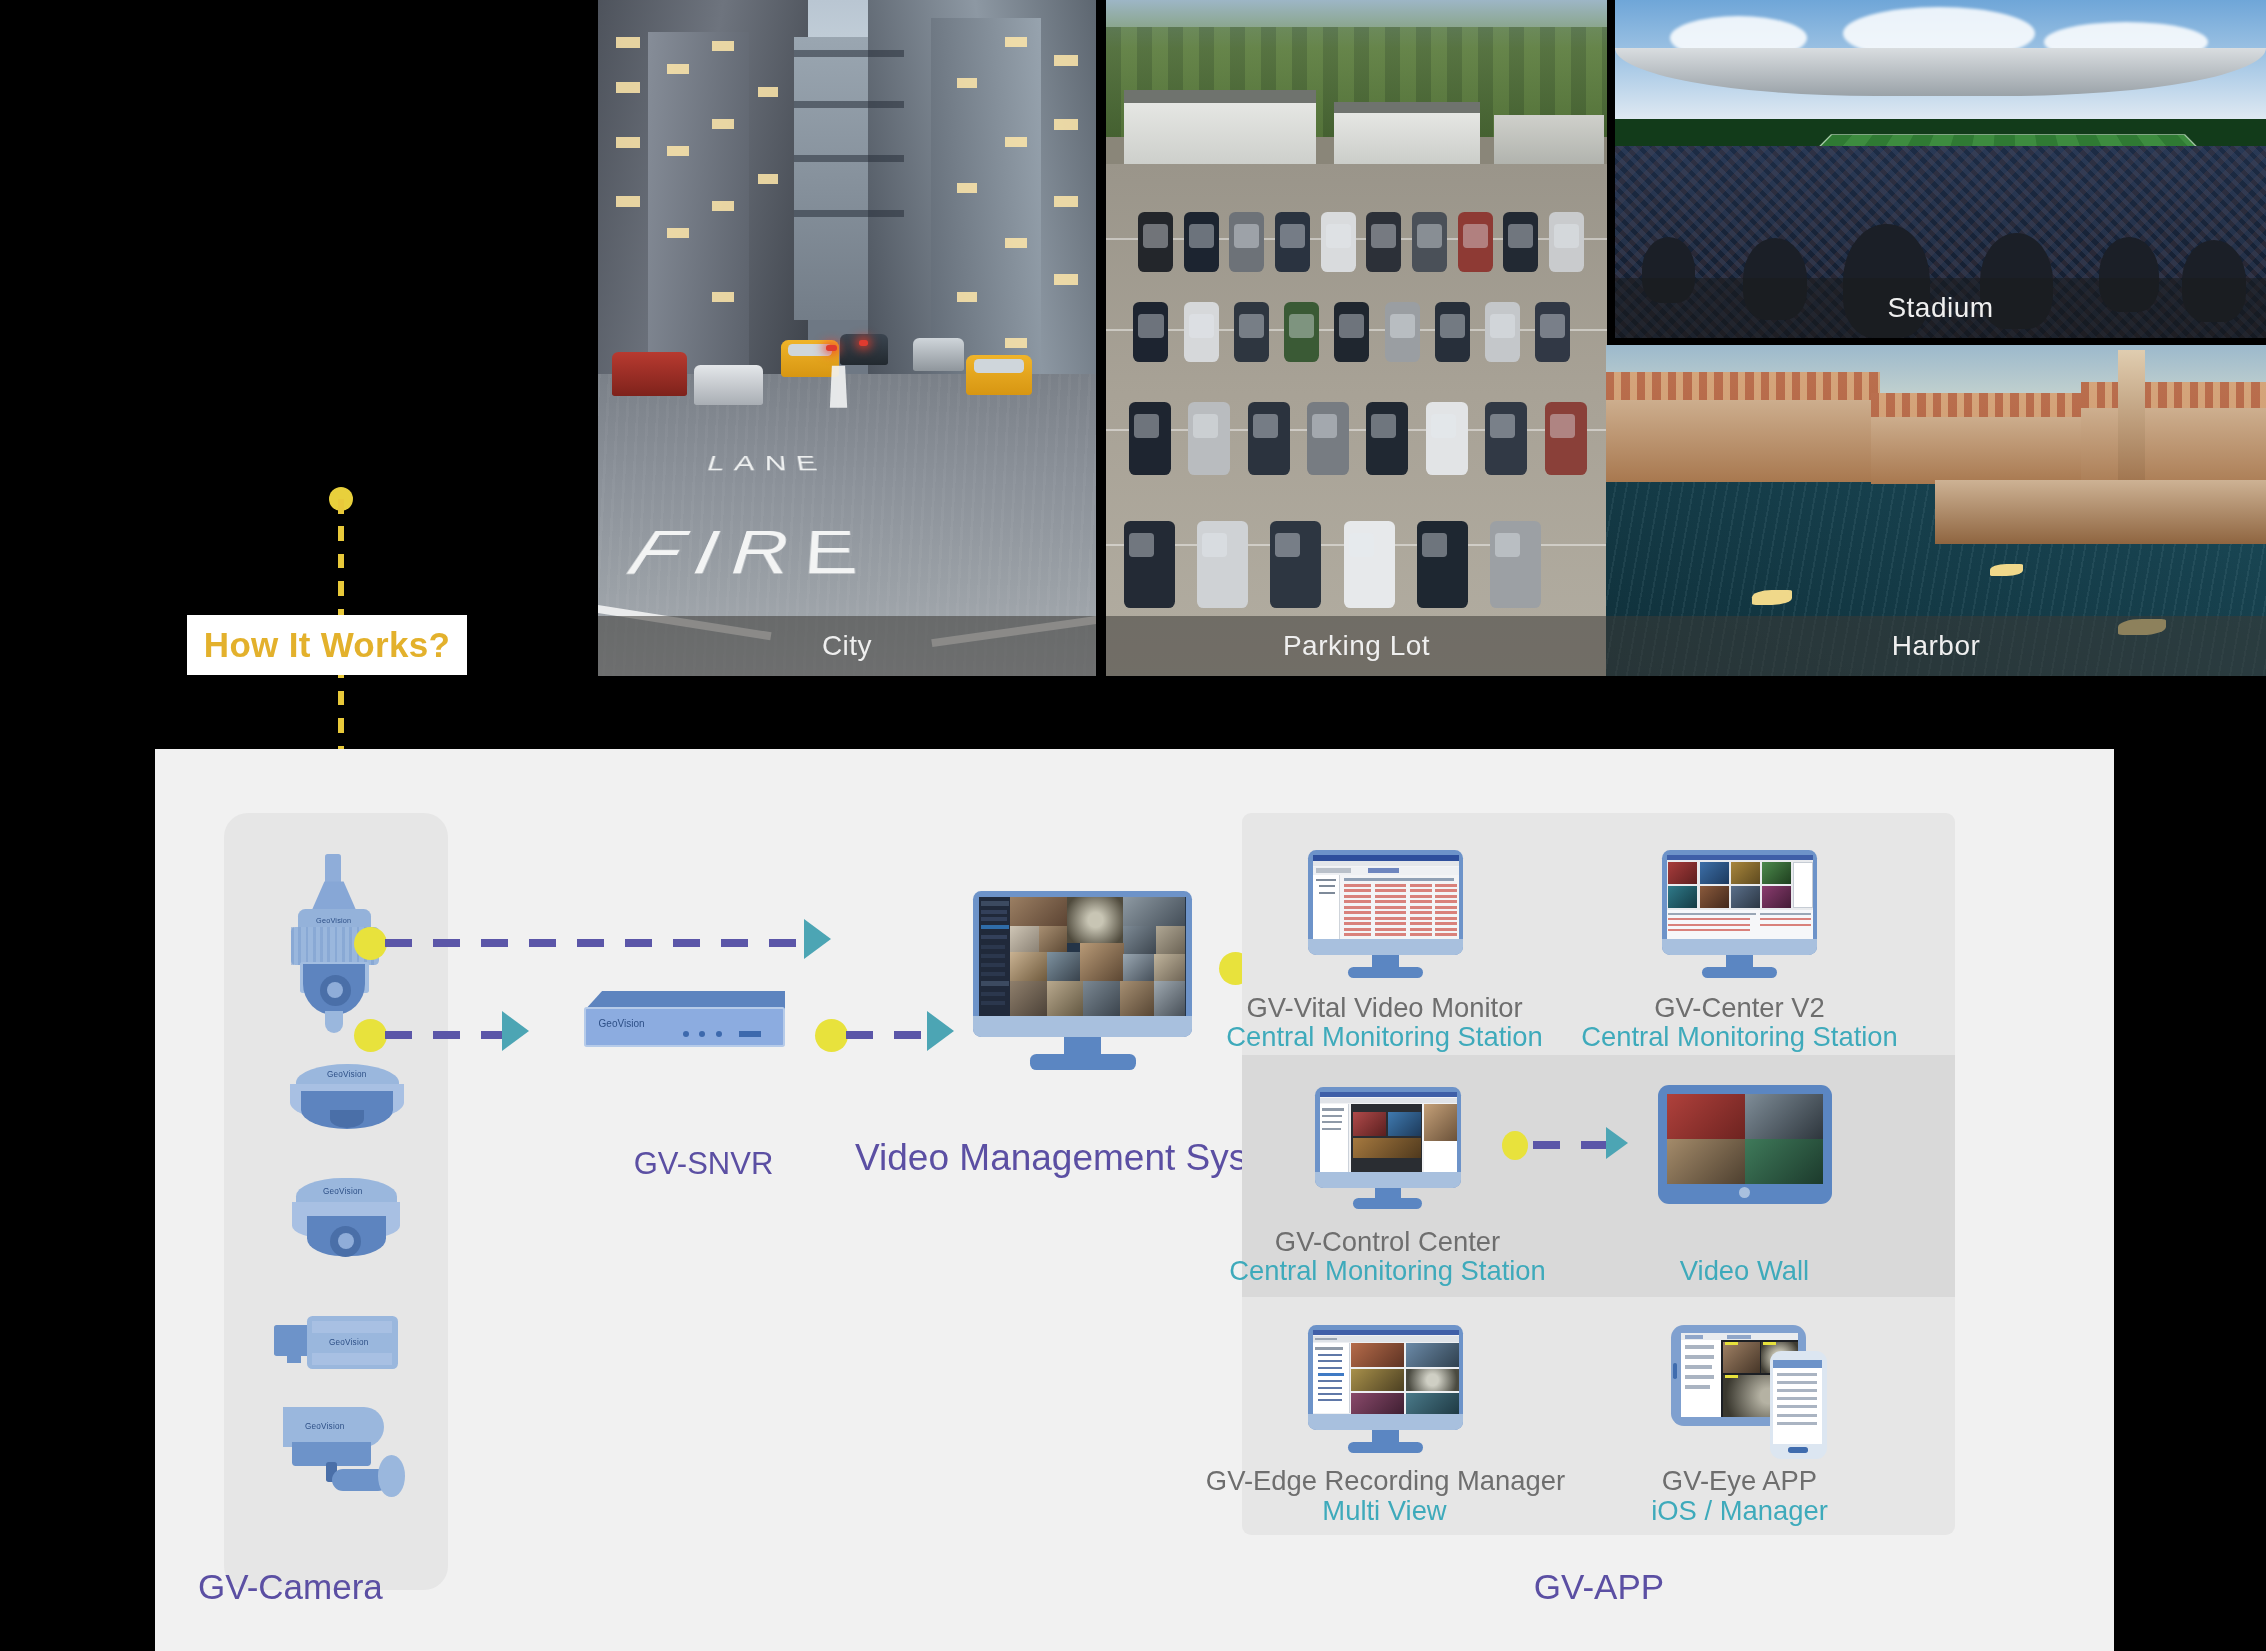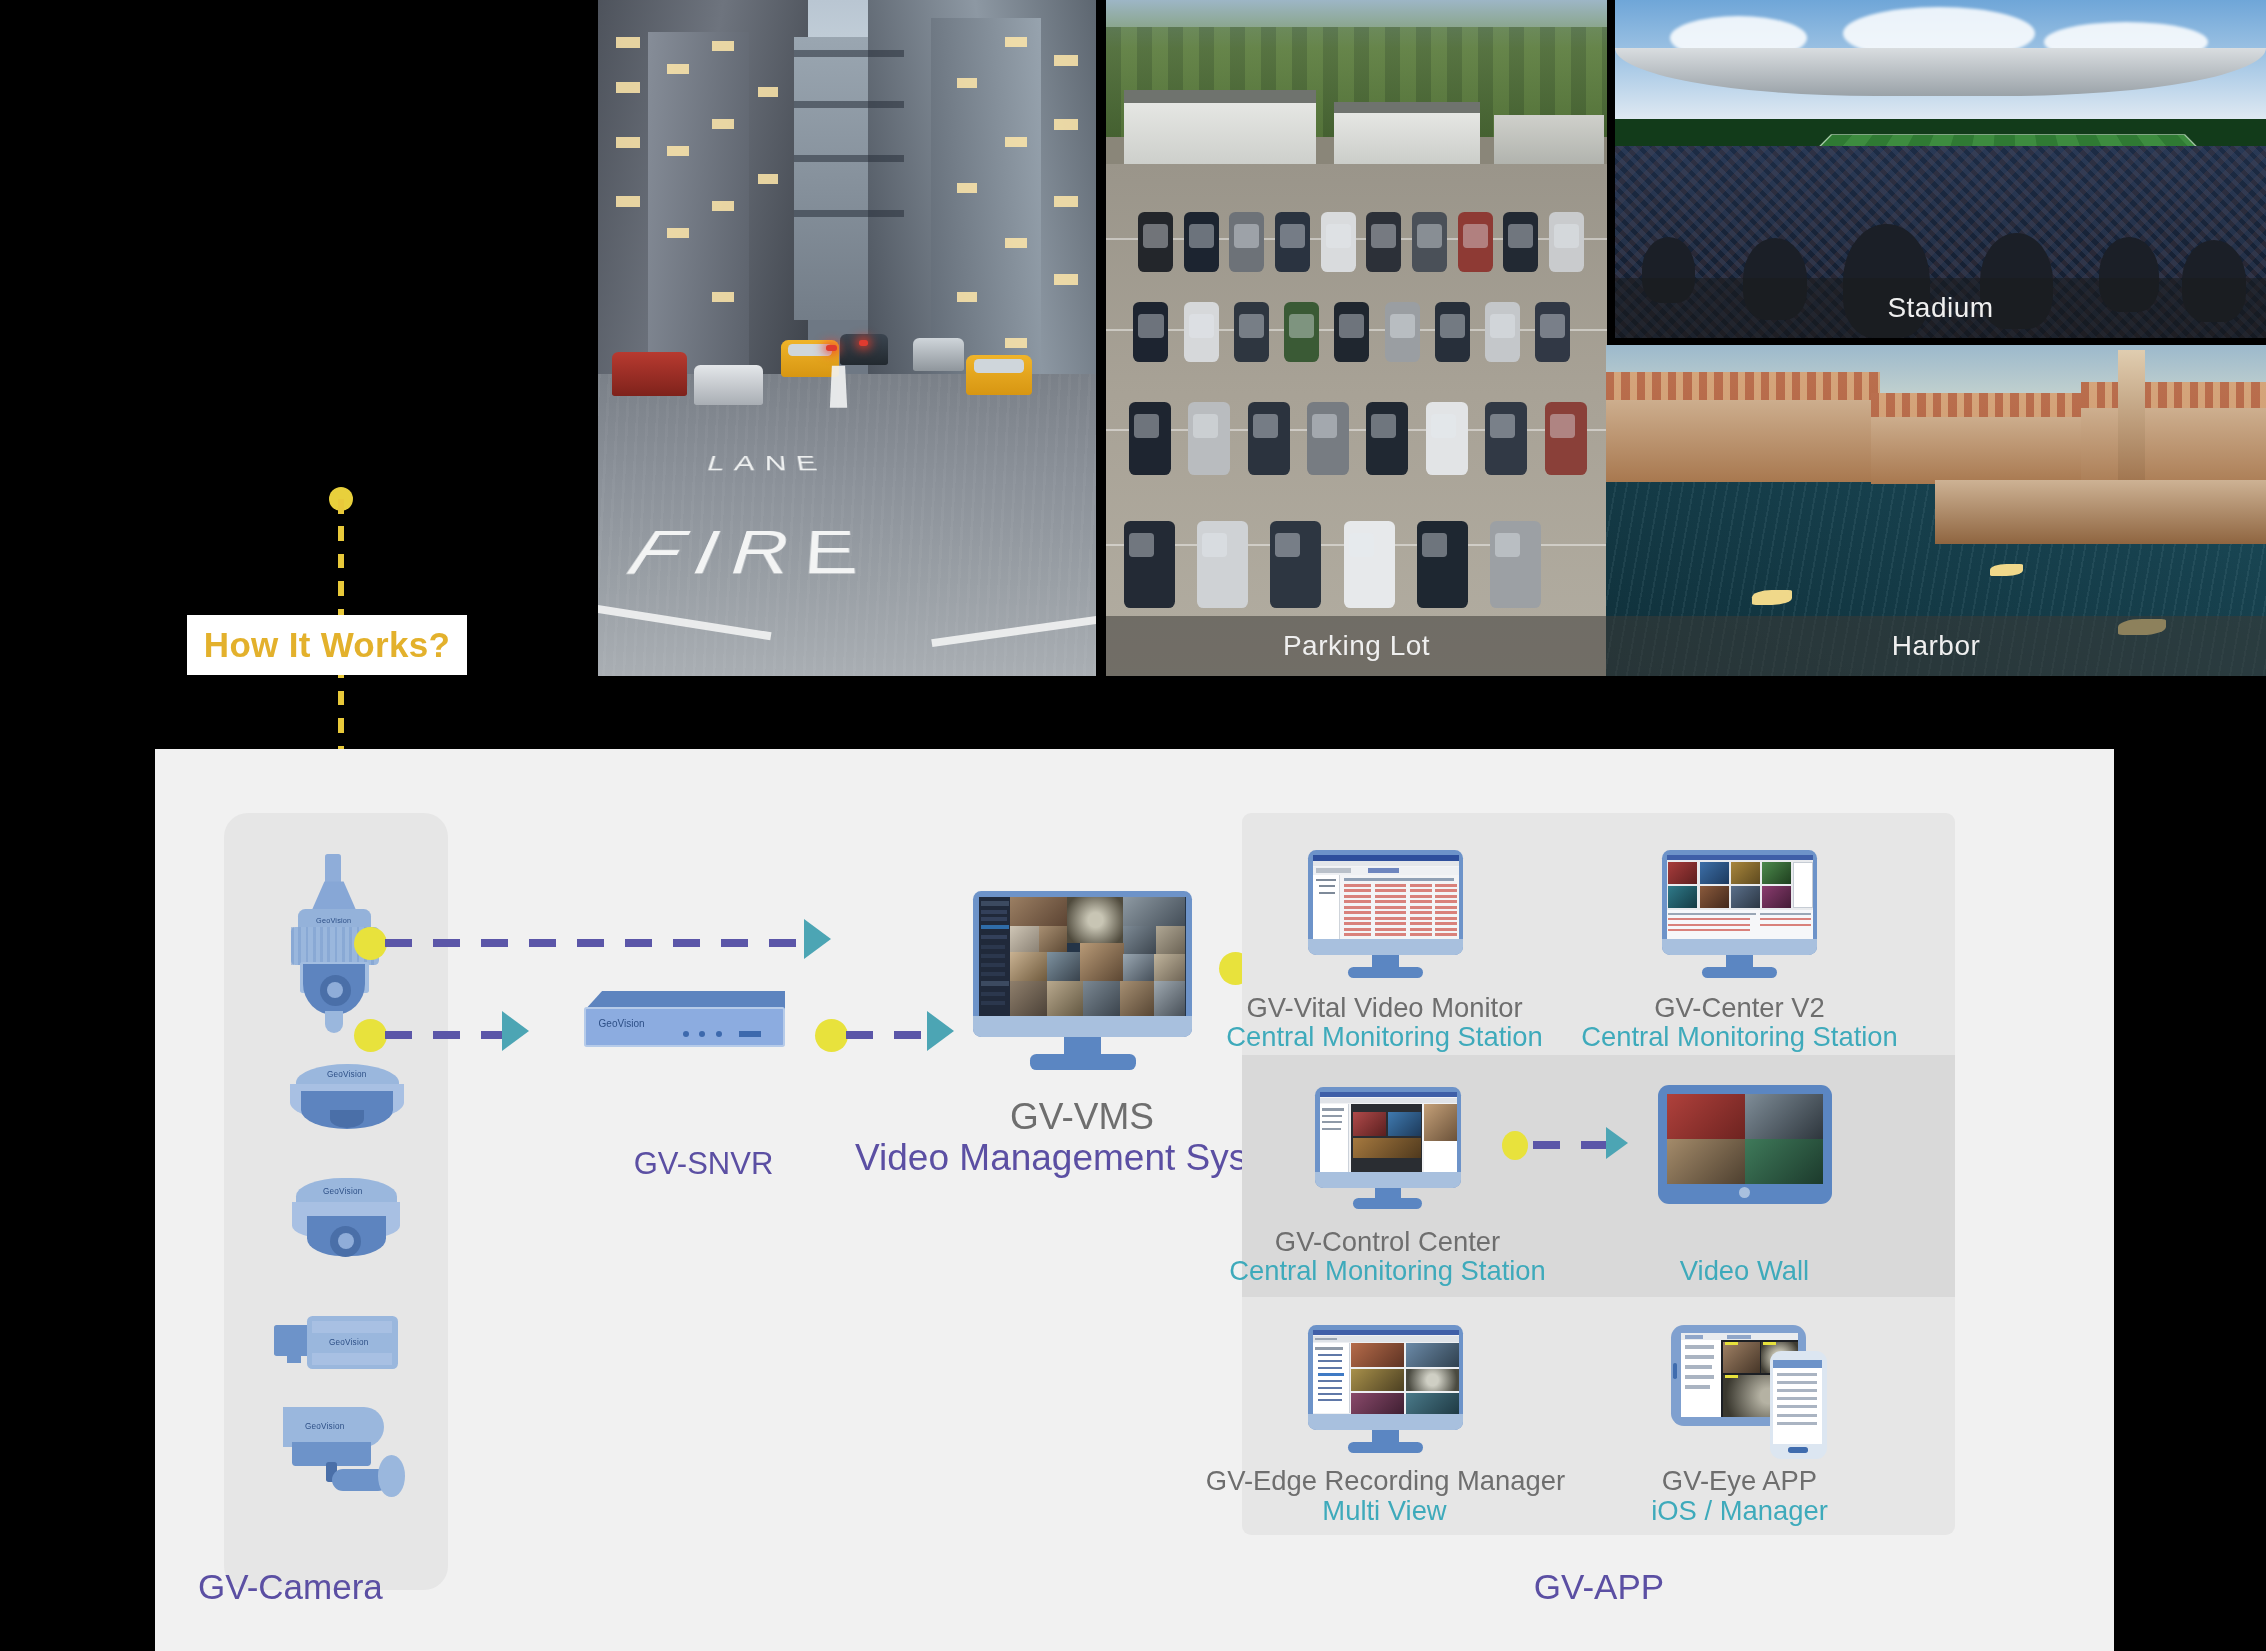--- a/index.html
+++ b/index.html
@@ -253,20 +253,21 @@
       <div class="ct-car" style="left:242px;top:334px;width:48px;height:31px;background:linear-gradient(180deg,#3b4550,#22292f)"></div>
       <div class="ct-taxi" style="right:64px;top:355px;width:66px;height:40px"></div>
       <div class="ct-car" style="right:132px;top:338px;width:51px;height:33px;background:linear-gradient(180deg,#cfd5da,#8f969c)"></div>
       <div class="ct-tail" style="left:228px;top:345px;width:11px;height:6.4px"></div>
       <div class="ct-tail" style="left:261px;top:340px;width:9.1px;height:5.5px"></div>
       <div class="ct-lane" style="left:233px;bottom:260px;width:14.6px;height:64px;transform:perspective(183px) rotateX(50deg)"></div>
       <div class="ct-lanetxt">LANE</div>
       <div class="ct-fire">FIRE</div>
       <div class="ct-lane" style="left:-9.1px;bottom:50px;width:183px;height:8.2px;transform:rotate(9deg)"></div>
       <div class="ct-lane" style="right:-9.1px;bottom:41px;width:174px;height:8.2px;transform:rotate(-8deg)"></div>
+      <div class="cap">City</div>
     </div>
 
     <div class="photo" id="ph-park">
       <div class="pk-tree">
           <div class="pk-treeTex"></div>
         </div>
       <div class="pk-bld" style="left:18.3px;top:96px;width:192px;height:119px"></div>
       <div class="pk-roof" style="left:18.3px;top:90px;width:192px;height:12.8px"></div>
       <div class="pk-bld" style="left:228px;top:108px;width:146px;height:91px"></div>
       <div class="pk-roof" style="left:228px;top:102px;width:146px;height:11px"></div>
@@ -472,21 +473,20 @@
           <i style="left:68px;top:84px;width:37px;height:35px;background:linear-gradient(135deg,#b9a98e,#625741)"></i>
           <i style="left:104px;top:84px;width:37px;height:35px;background:linear-gradient(135deg,#7b8893,#3b444d)"></i>
           <i style="left:141px;top:84px;width:35px;height:35px;background:linear-gradient(135deg,#a68f72,#564533)"></i>
           <i style="left:175px;top:84px;width:31px;height:35px;background:linear-gradient(135deg,#9fa9b1,#474f57)"></i>
         </div>
       </div>
       <div class="chin" style="left:0;top:125px;width:219px;height:21px;"></div>
       <div class="neck" style="left:91px;top:146px;width:37px;height:20px;"></div>
       <div class="base" style="left:57px;top:163px;width:106px;height:15.5px;"></div>
     </div>
-    <div class="gv-vms-title" style="left:927px;top:347px;width:384px;margin-left:-192px;">GV-VMS</div>
     <div class="gv-vms-sub" style="left:927px;top:388px;width:548px;margin-left:-274px;">Video Management System</div>
 
     <div class="ydot" style="left:1064px;top:203px;"></div>
     <div class="dash purple" style="left:1096px;top:215px;width:73px;"></div>
     <div class="tri" style="left:1168px;top:195px;"></div>
 
     <div class="apppanel">
       <div class="appband"></div>
 
       <div class="mon" style="left:66px;top:37px;width:155px;height:128px;">

